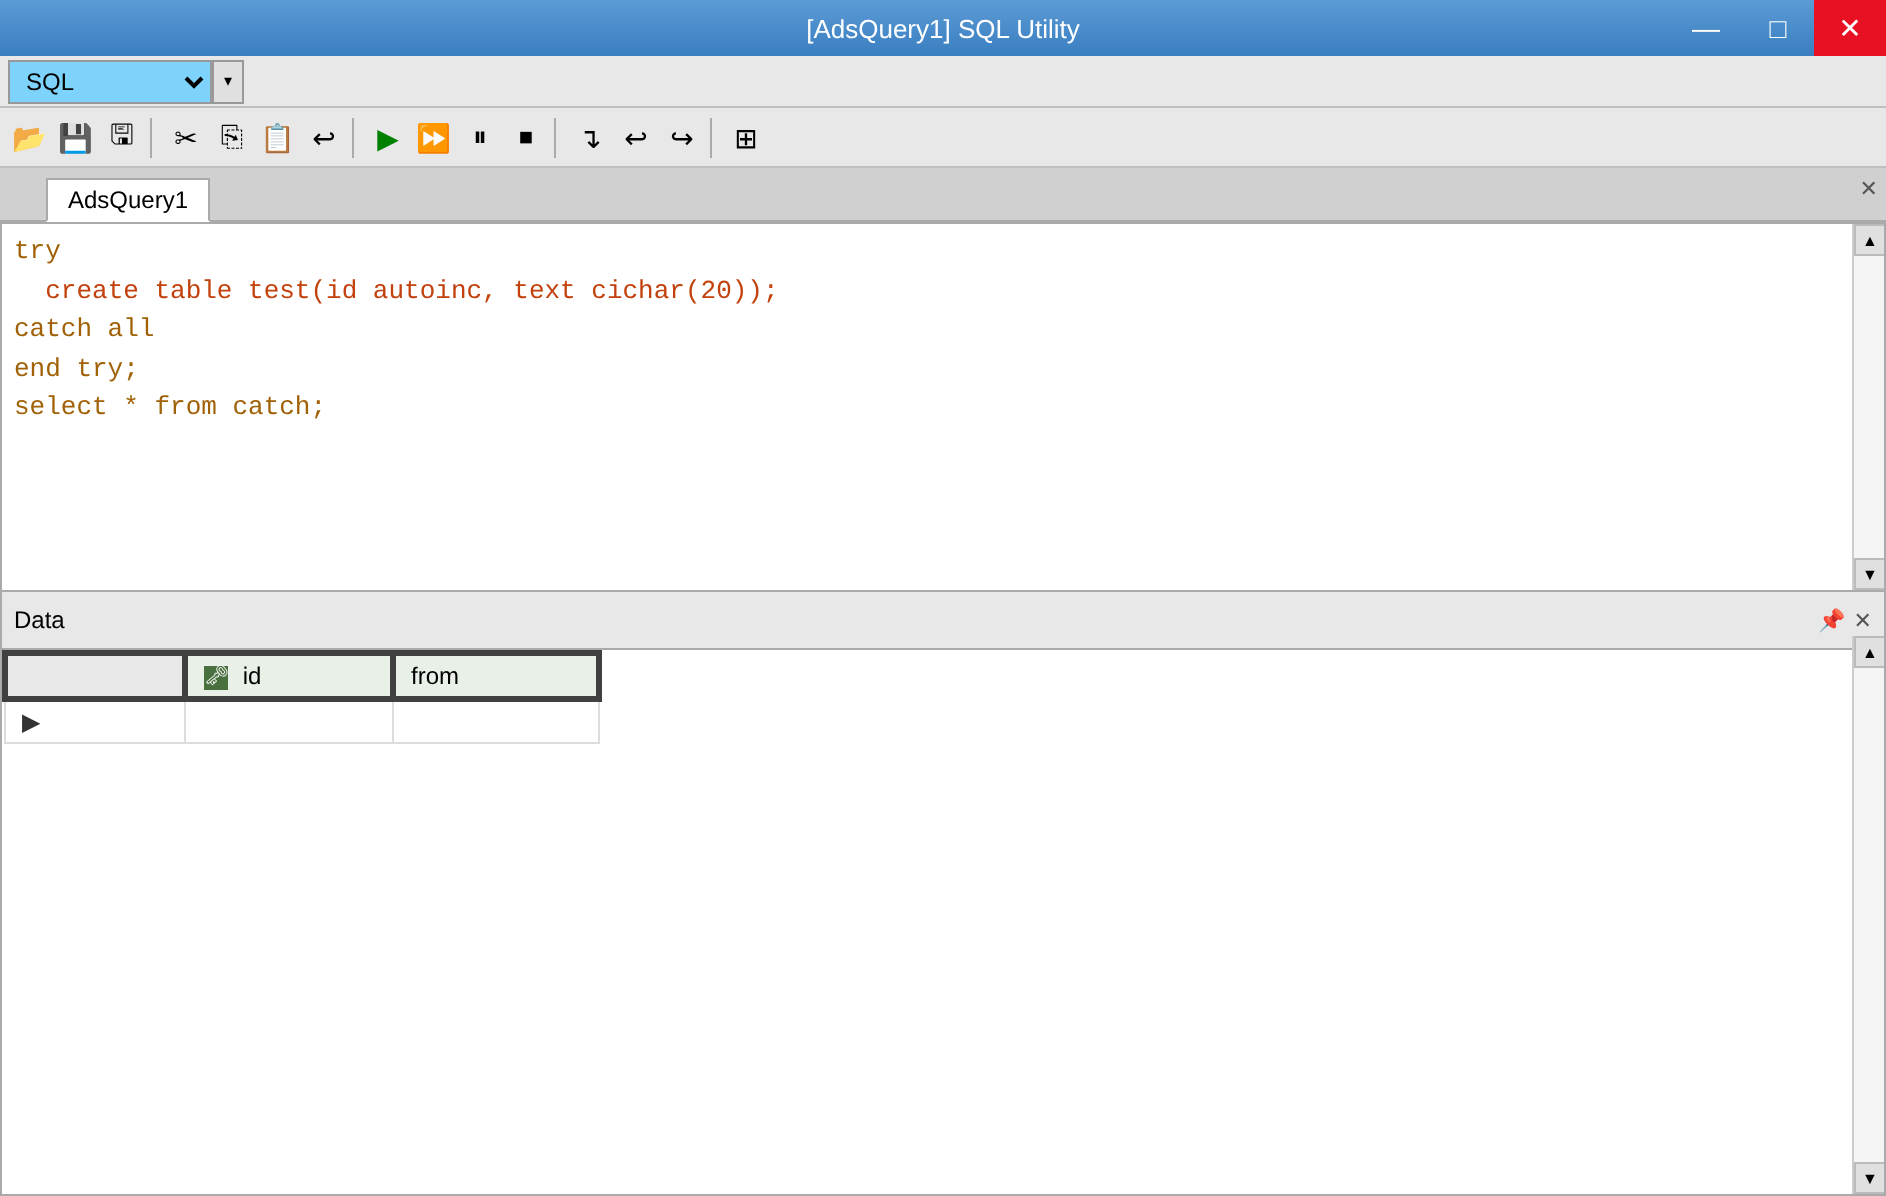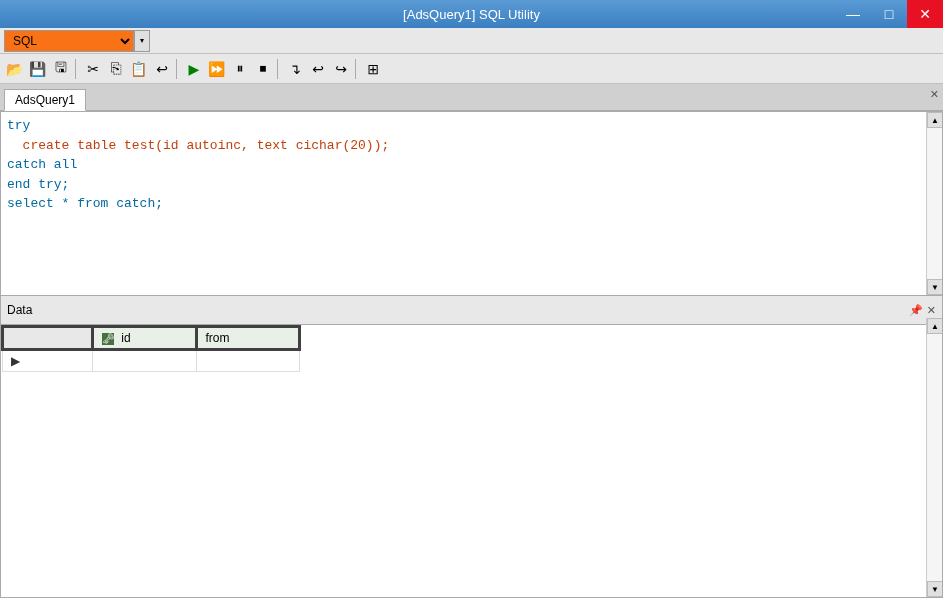--- a/index.html
+++ b/index.html
@@ -43,25 +43,25 @@
     
     .toolbar-dropdown-row {
       background: #e8e8e8;
       border-bottom: 1px solid #c0c0c0;
       padding: 2px 4px;
       display: flex;
       align-items: center;
       height: 26px;
     }
     .toolbar-dropdown {
-      background: #f97316;
+      background: #7dd3fc;
       border: 1px solid #999;
       padding: 1px 4px;
       font-size: 12px;
-      width: 130px;
+      width: 102px;
       height: 22px;
     }
     .dropdown-arrow {
       border: 1px solid #999;
       background: #e0e0e0;
       width: 16px;
       height: 22px;
       display: flex;
       align-items: center;
       justify-content: center;
@@ -112,20 +112,21 @@
       border: 1px solid #aaa;
       border-bottom: none;
       padding: 3px 10px;
       font-size: 12px;
       cursor: pointer;
       display: flex;
       align-items: center;
       gap: 4px;
       position: relative;
       top: 1px;
+      margin-left: 19px;
     }
     .tab.active {
       background: white;
       border-bottom: 1px solid white;
       z-index: 1;
     }
     .tab-close-btn {
       position: absolute;
       right: 4px;
       top: 4px;
@@ -254,21 +255,21 @@
       height: 12px;
       background: #4a7a4a;
       margin-right: 4px;
       vertical-align: middle;
       font-size: 10px;
       color: white;
       text-align: center;
       line-height: 12px;
     }
 
-    .kw-blue { color: #0369a1; }
+    .kw-blue { color: #a16207; }
     .kw-dark { color: #c2410c; }
   </style>
 </head>
 <body>
 
 <div class="title-bar">
   <span>[AdsQuery1] SQL Utility</span>
   <div class="title-bar-controls">
     <button class="title-btn">—</button>
     <button class="title-btn">□</button>

